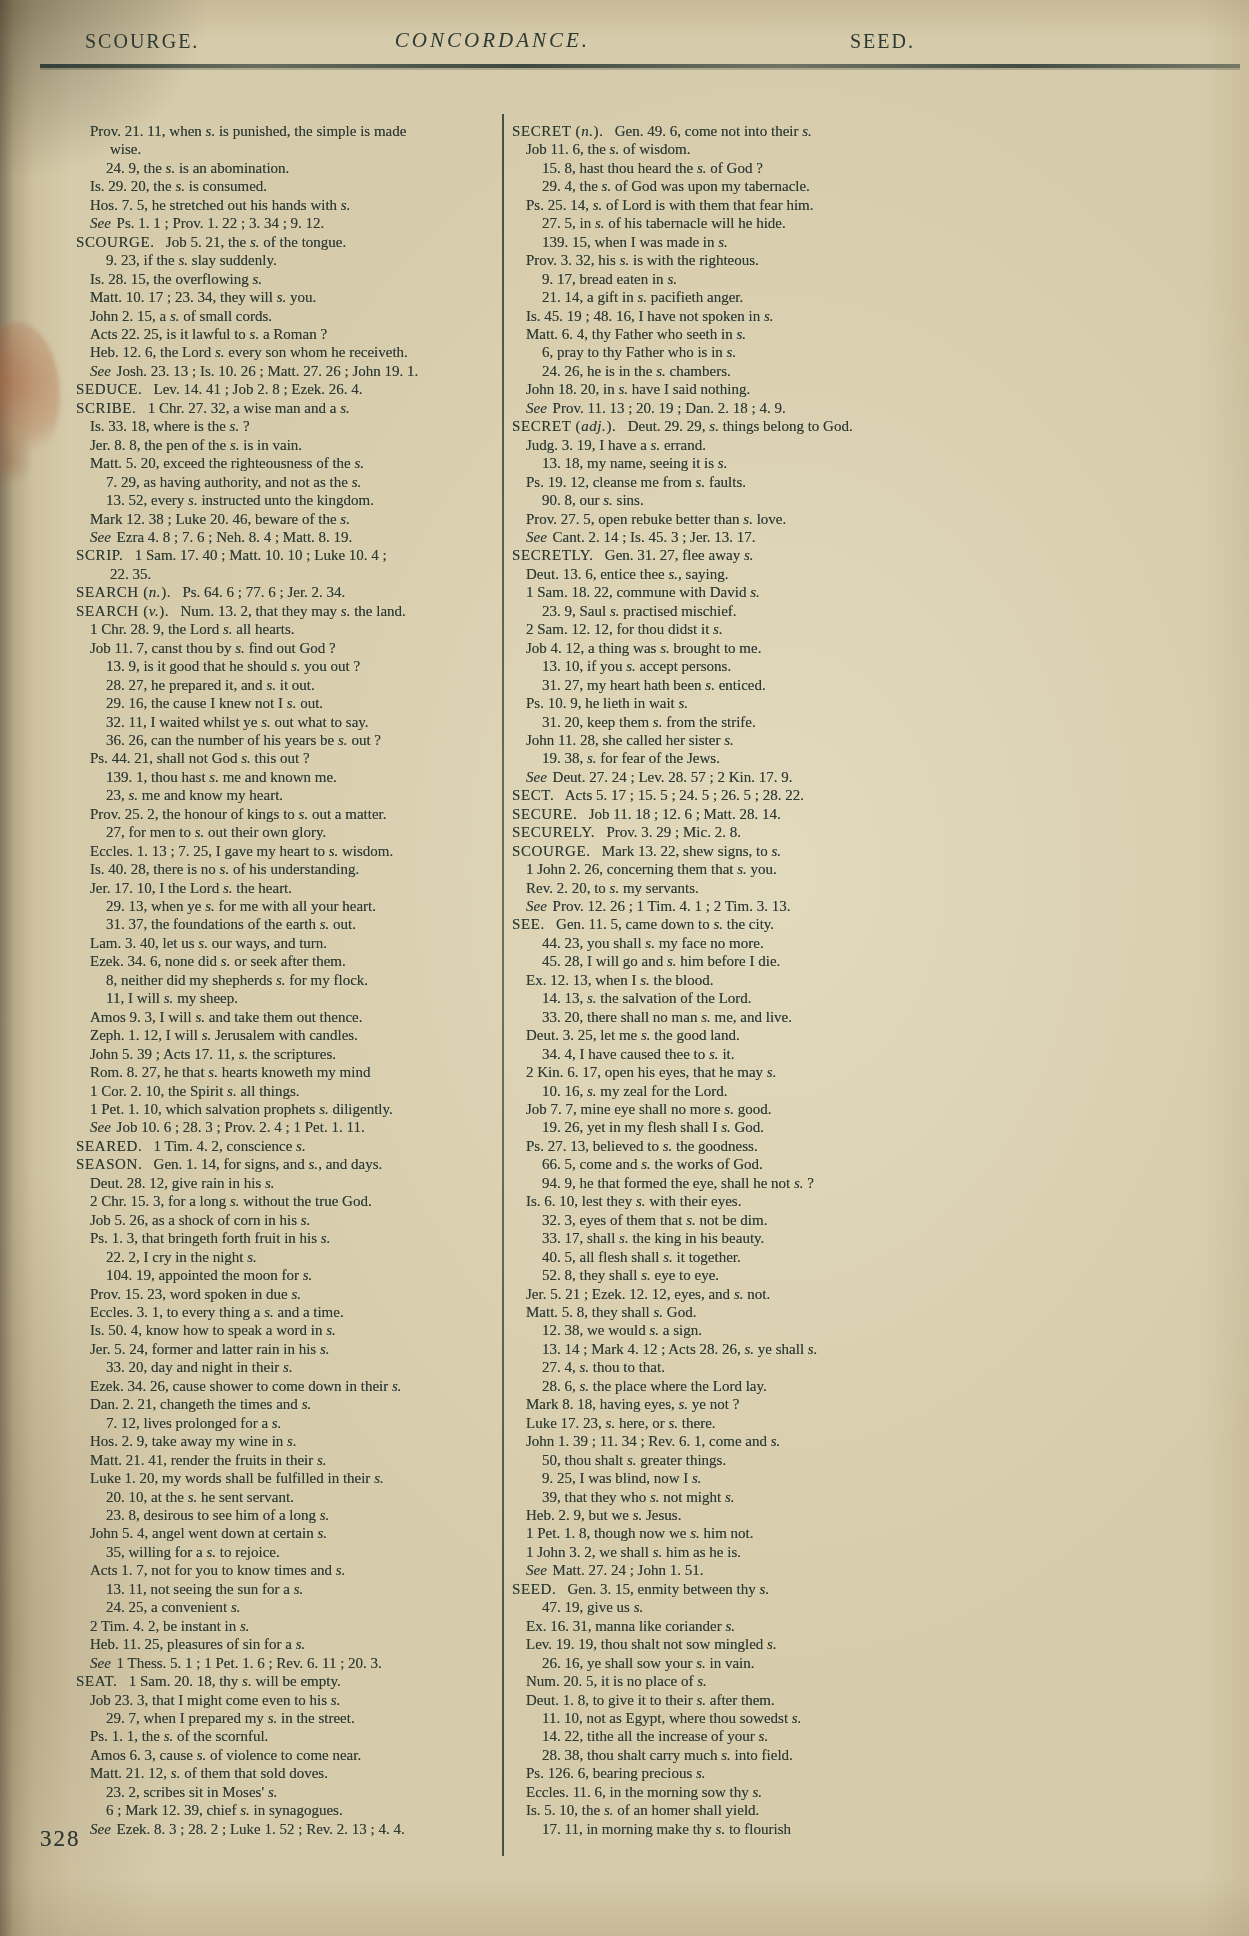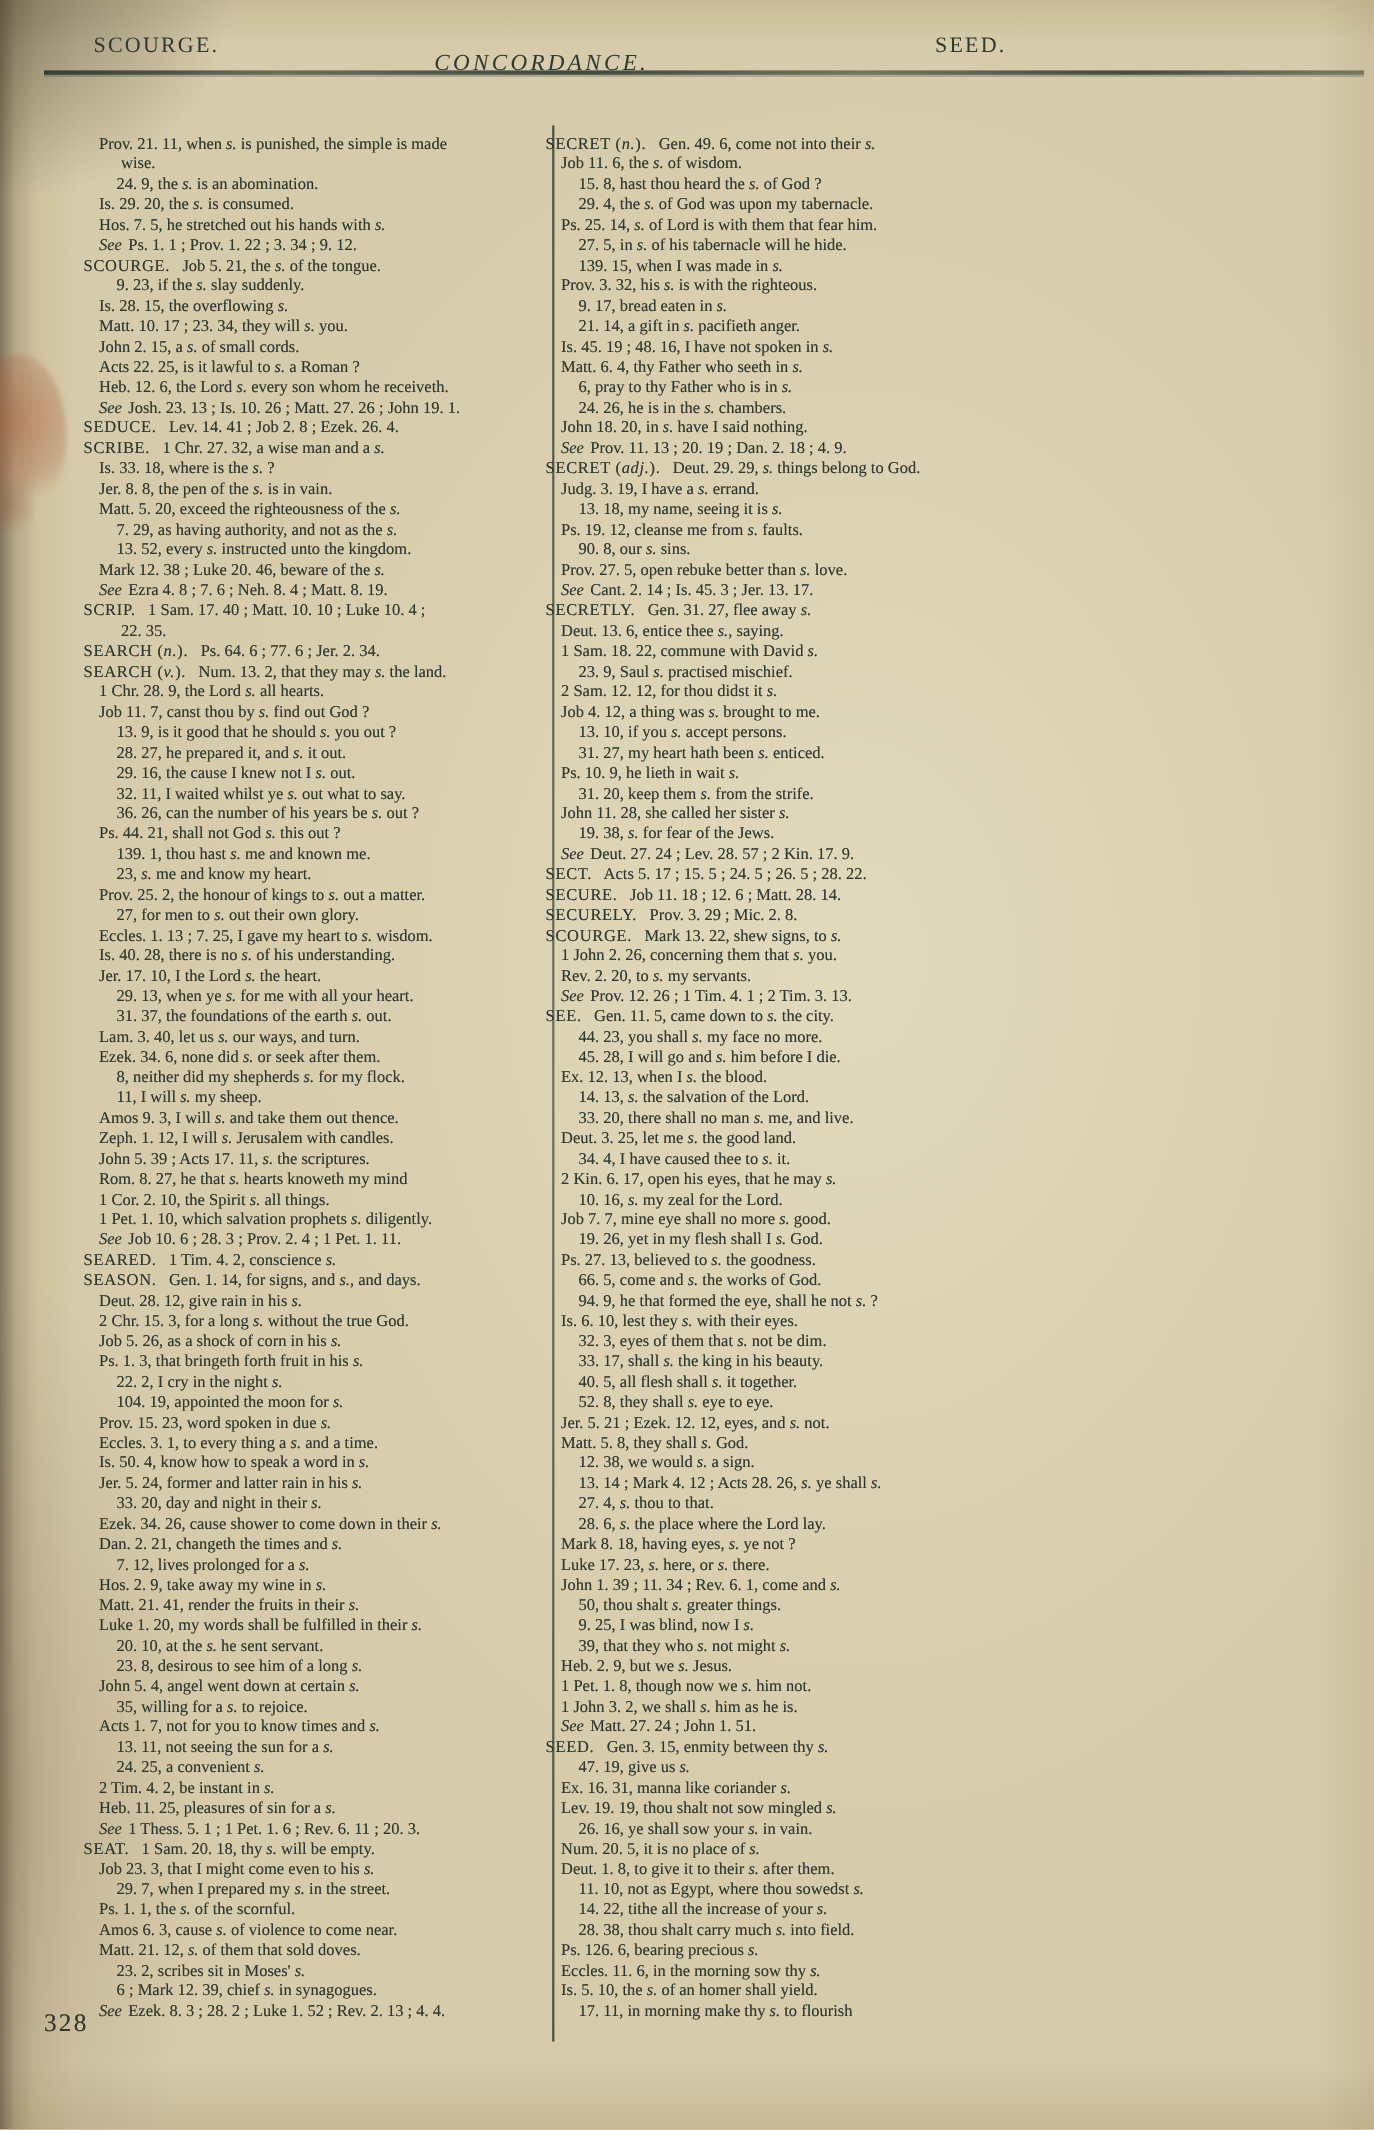--- a/index.html
+++ b/index.html
@@ -35,34 +35,34 @@
     position:absolute;left:-14px;top:430px;width:44px;height:60px;border-radius:50%;
     background:radial-gradient(circle, rgba(150,90,60,0.40), rgba(150,90,60,0) 70%);
     filter:blur(2px);
   }
   .header{
     position:absolute;left:40px;top:28px;width:905px;height:34px;
     font-size:20px;letter-spacing:2px;
   }
   .header .h-left{position:absolute;left:45px;top:2px;}
   .header .h-center{position:absolute;left:0;right:0;text-align:center;top:0;
-    font-style:italic;font-size:21px;letter-spacing:3px;margin-top:17px;}
+    font-style:italic;font-size:21px;letter-spacing:3px;}
   .header .h-right{position:absolute;right:30px;top:2px;}
   .rule{
     position:absolute;left:40px;top:64px;width:1200px;height:4px;
     background:linear-gradient(to right, rgba(45,58,52,0.95), rgba(45,58,52,0.65) 18%, rgba(45,58,52,0.9) 40%, rgba(45,58,52,0.6) 62%, rgba(45,58,52,0.88) 82%, rgba(45,58,52,0.55));
     box-shadow:0 2px 0 rgba(45,58,52,0.25);
   }
   .textblock{position:absolute;left:40px;top:82px;width:910px;height:1730px;margin-top:40px;}
   .col{
     position:absolute;top:0;height:100%;overflow:hidden;
     font-size:15px;line-height:18.45px;
   }
   .col-left{left:36px;width:462px;}
-  .col-right{left:456px;width:437px;}
+  .col-right{left:472px;width:437px;}
   .divider{
     position:absolute;left:462px;top:-8px;width:2px;height:1742px;
     background:linear-gradient(to bottom, rgba(45,58,52,0.85), rgba(45,58,52,0.65) 50%, rgba(45,58,52,0.85));
   }
   .line{
     white-space:nowrap;
     text-shadow:0 0 0.5px rgba(44,56,50,0.55);
   }
   .line.lv0{padding-left:0;}
   .line.lv1{padding-left:14px;}

